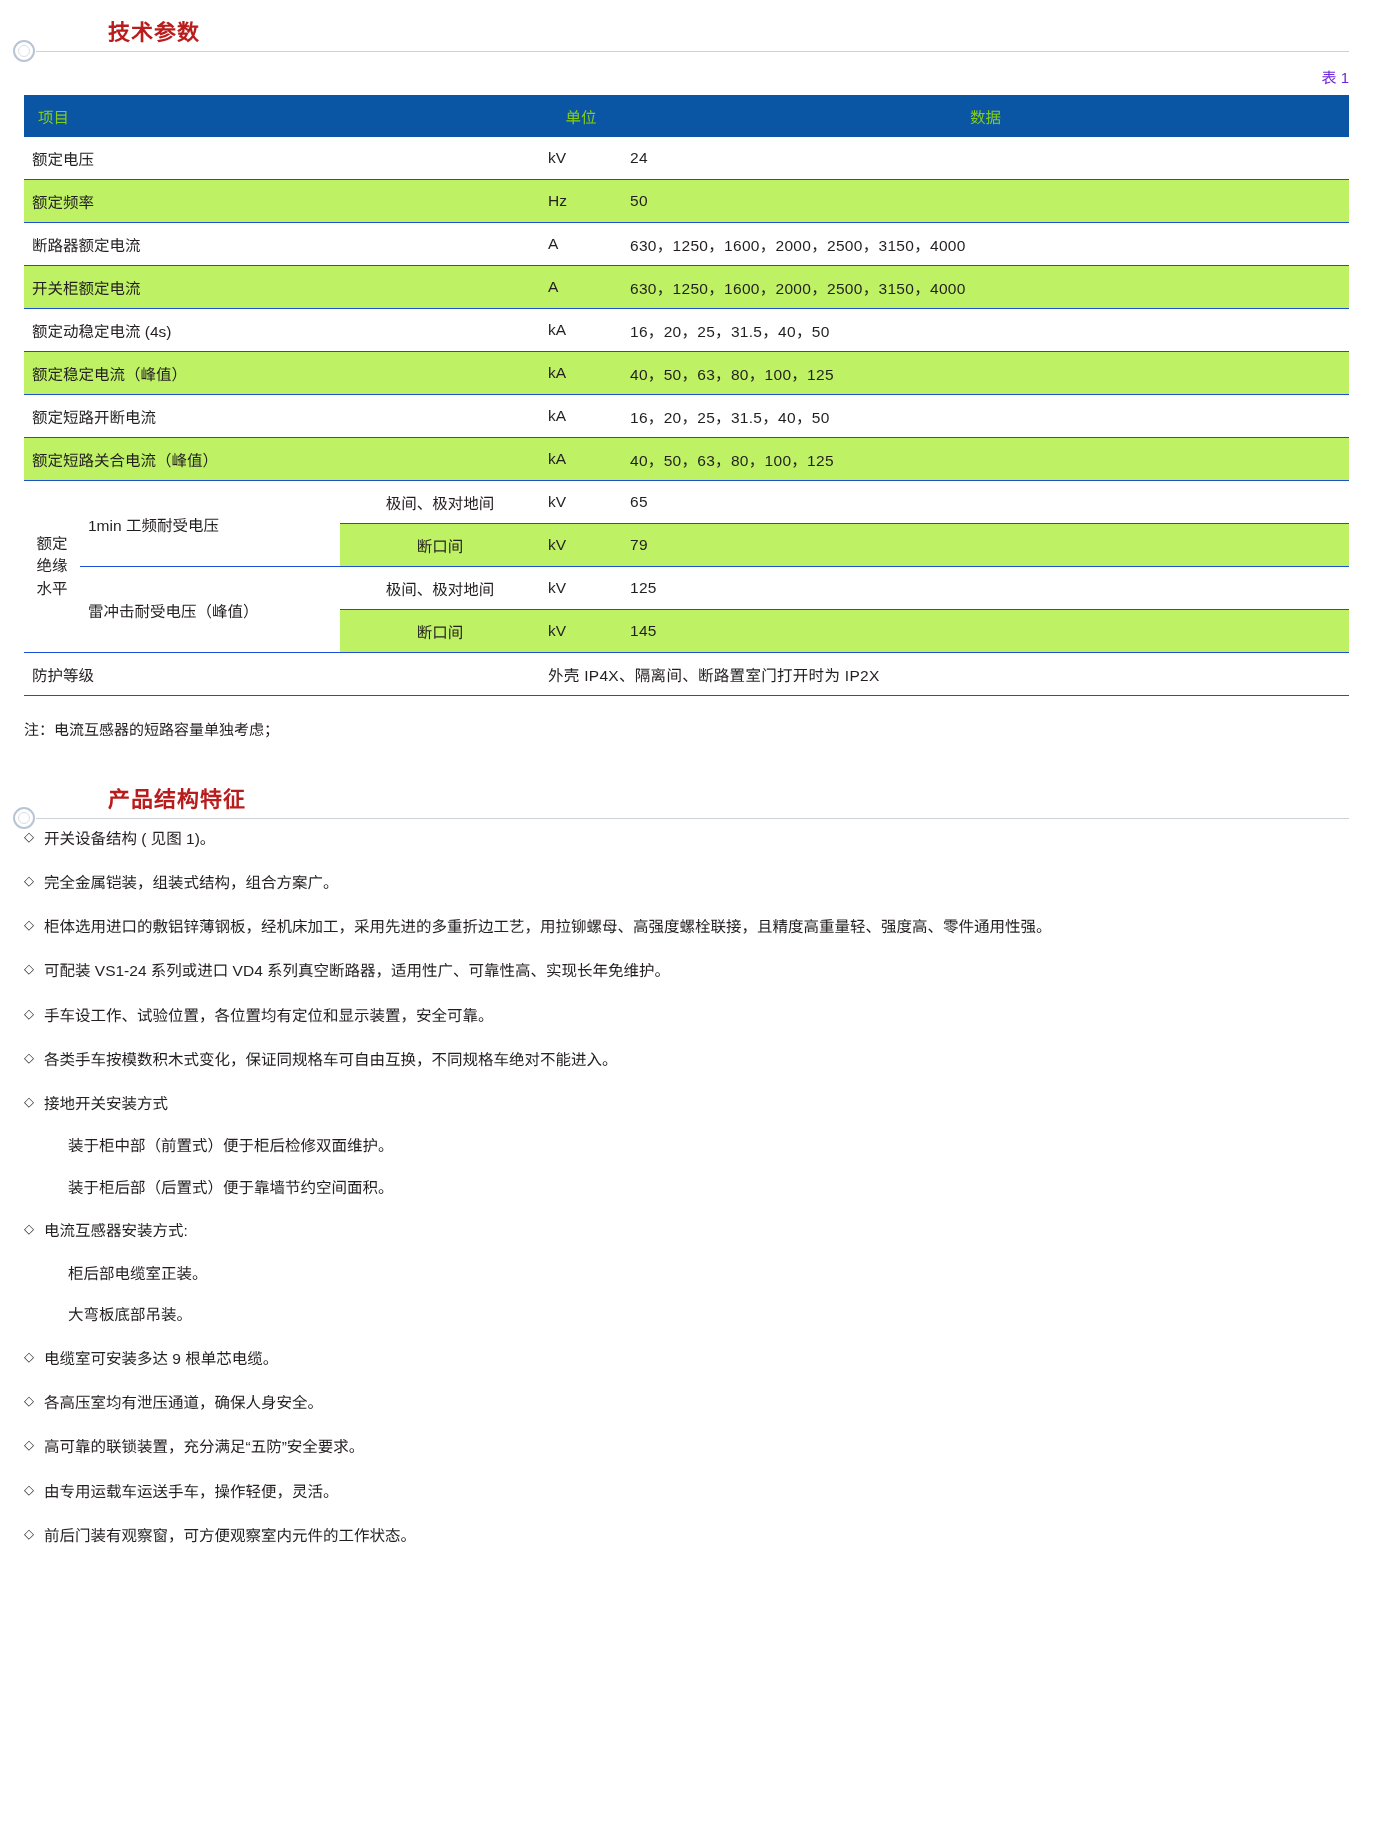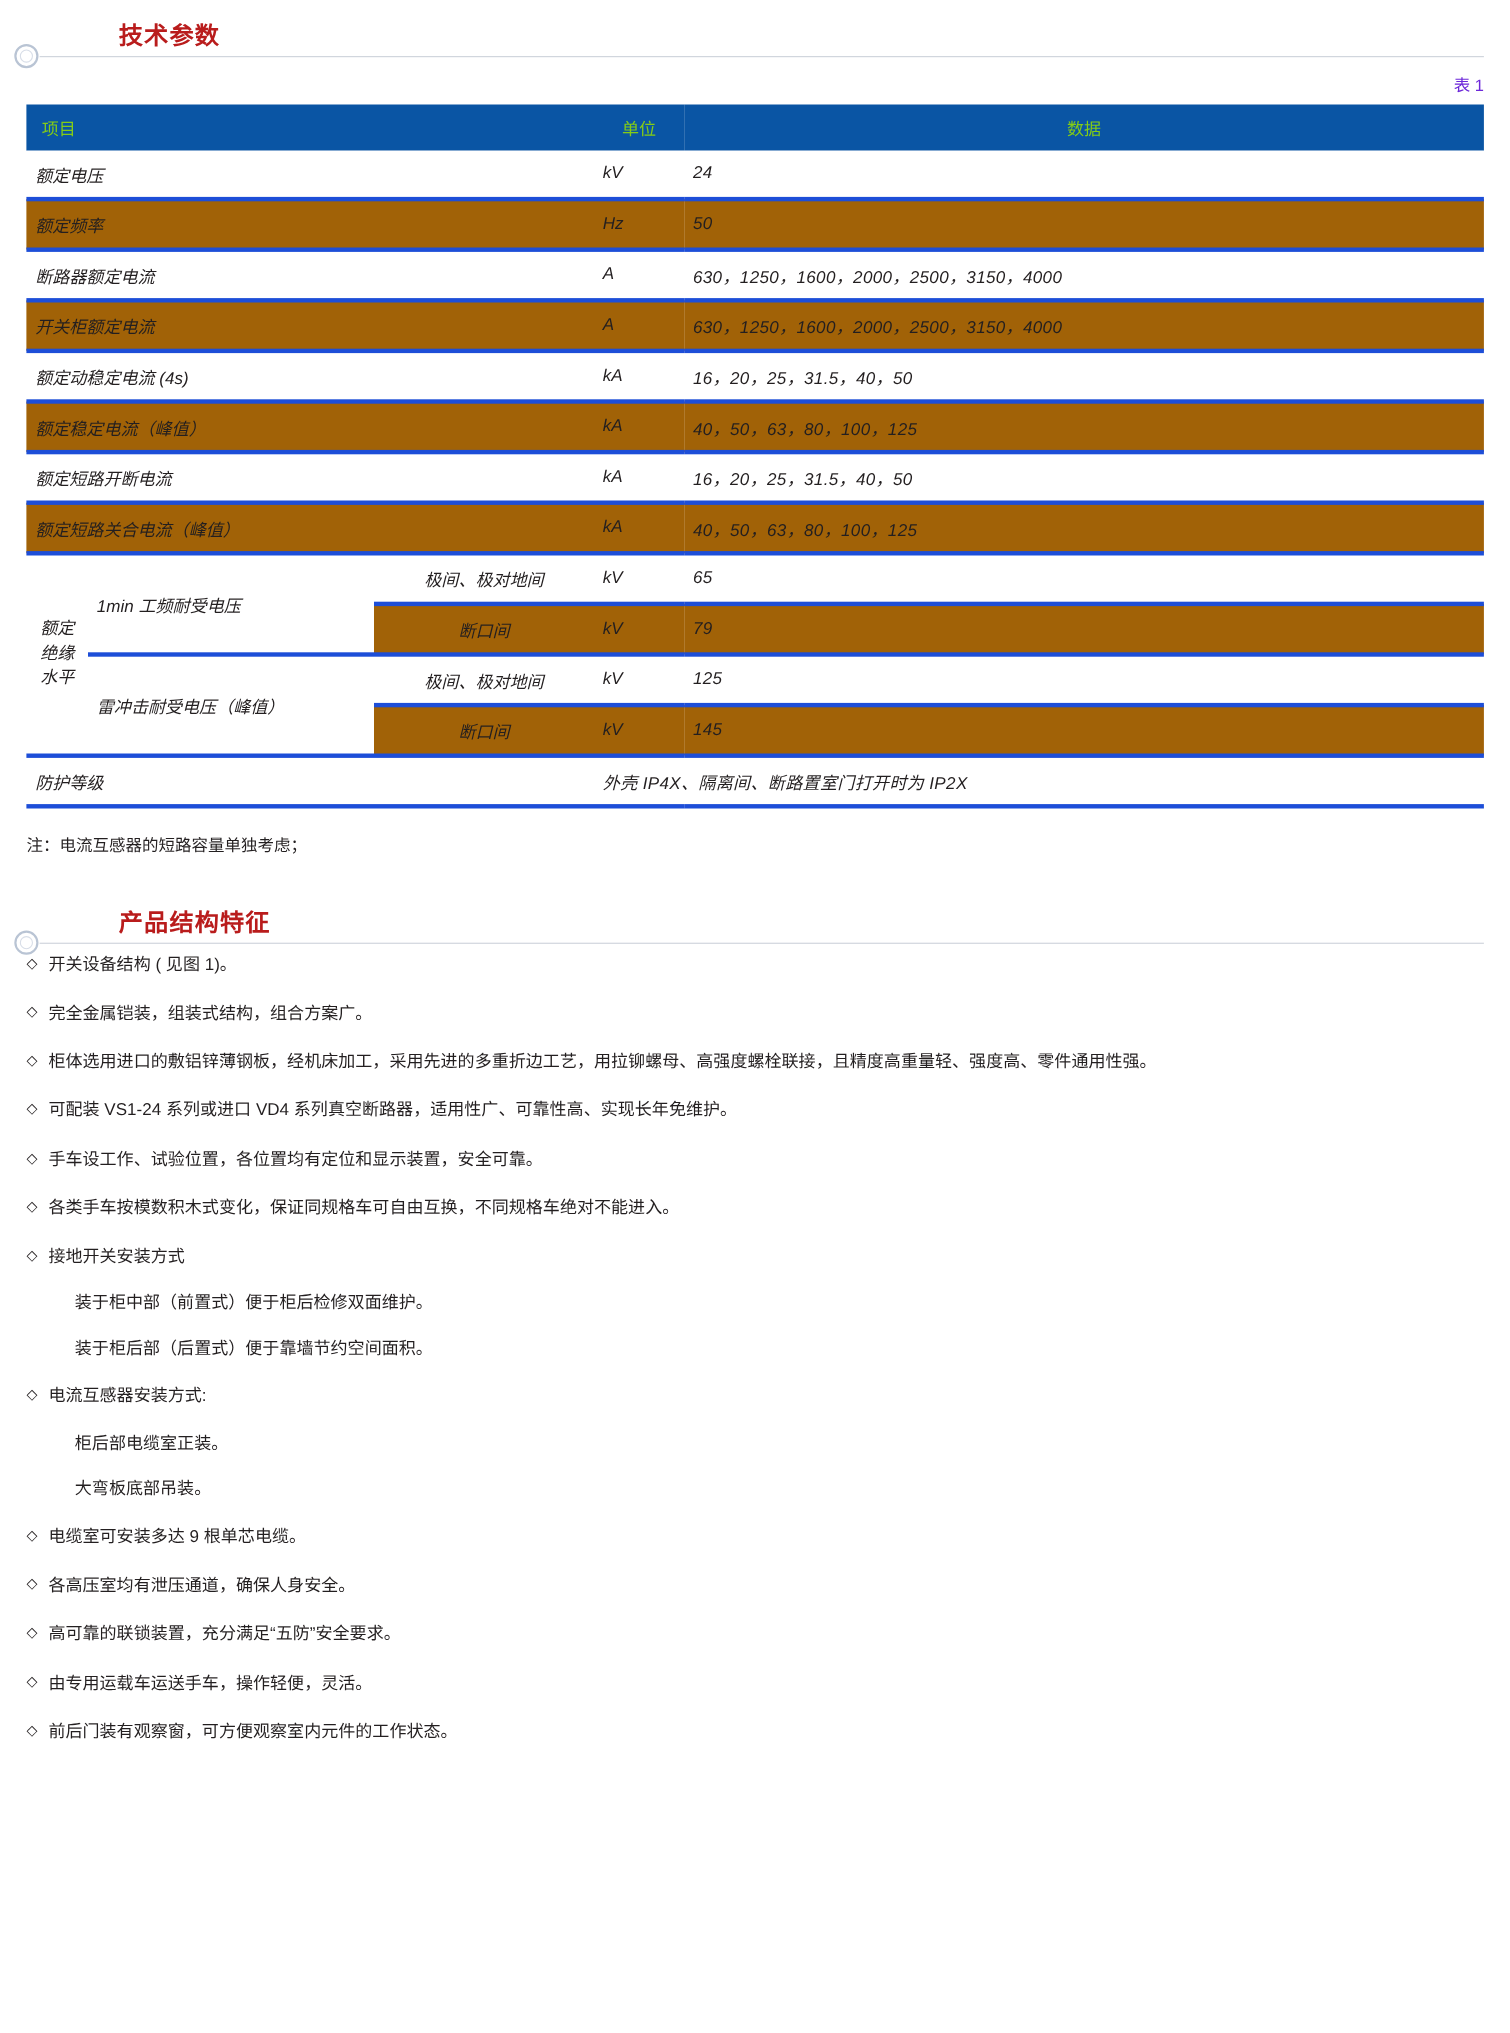--- a/index.html
+++ b/index.html
@@ -108,21 +108,21 @@
     text-align: left;
     padding-left: 14px;
   }
   table.spec td {
     height: 30px;
     padding: 6px 8px;
     border: none;
     color: #231f20;
   }
   table.spec tr.odd td { background: #ffffff; }
-  table.spec tr.even td { background: #a16207; }
+  table.spec tr.even td { background: #bef264; }
   td.item {
     text-align: left;
     padding-left: 14px;
   }
   td.unit, td.value { text-align: left; }
   td.value { letter-spacing: 0.3px; }
   td.sub {
     text-align: center;
     padding-left: 20px;
   }
@@ -131,21 +131,21 @@
     vertical-align: middle;
     line-height: 1.45;
     font-size: 15.5px;
     width: 46px;
     padding: 4px 0;
   }
   td.name-wide {
     text-align: left;
     padding-left: 22px;
   }
-  table.spec td { border-bottom: 4px solid #1d4ed8; font-style: italic; }
+  table.spec td { border-bottom: 1px solid #1d4ed8; }
   .note {
     font-size: 15px;
     color: #231f20;
     padding: 22px 0 0 24px;
   }
 
   
   .features {
     padding: 14px 24px 0 24px;
     font-size: 15.5px;

